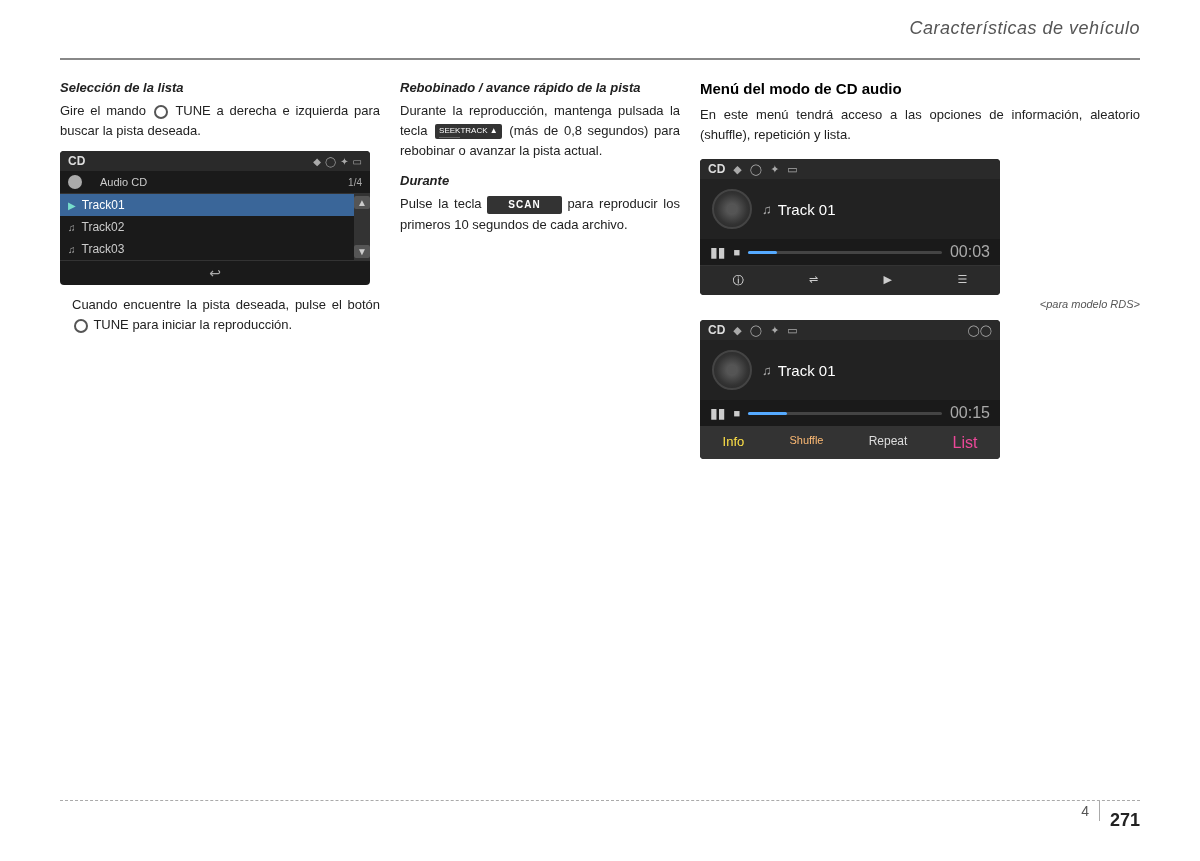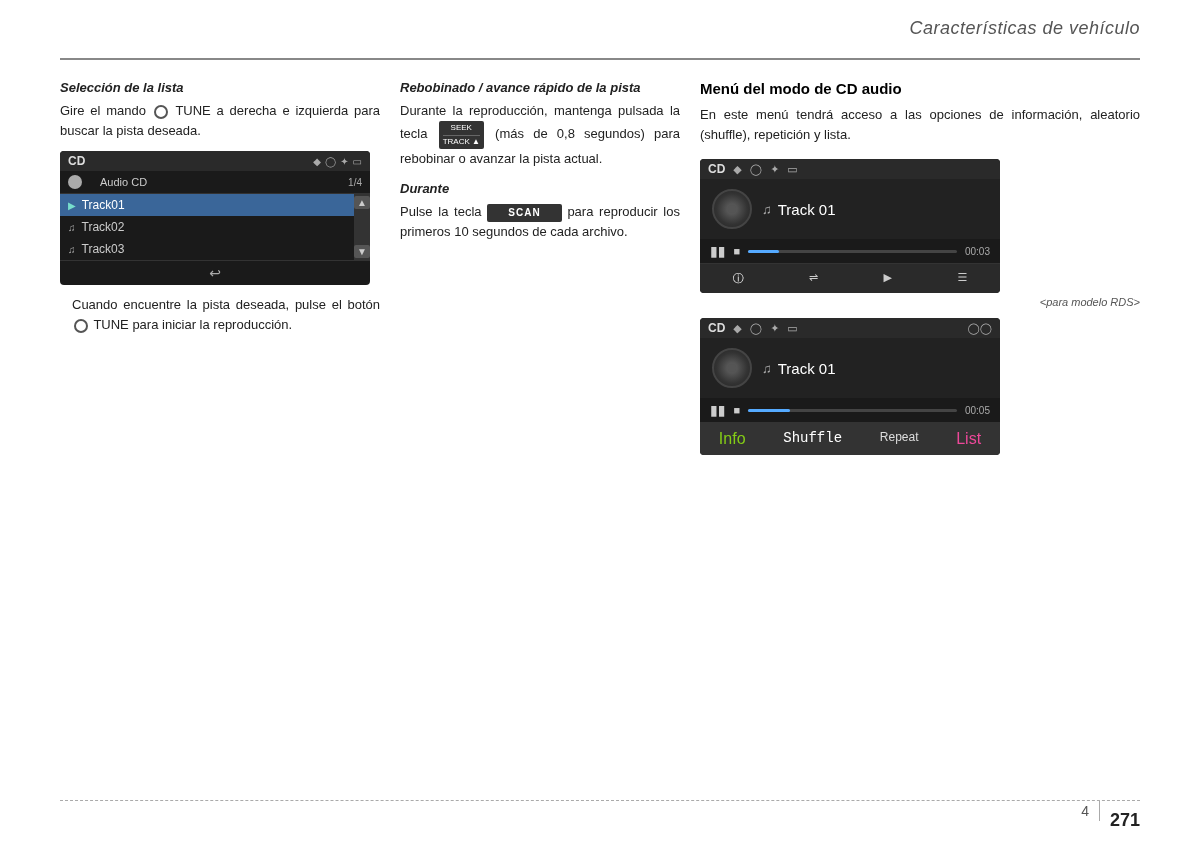--- a/index.html
+++ b/index.html
@@ -233,21 +233,21 @@
     }
     .pb-progress {
       flex: 1;
       height: 3px;
       background: #444;
       border-radius: 2px;
       position: relative;
     }
     .pb-time {
       color: #aaa;
-      font-size: 10px;
+      font-size: 16px;
       margin-left: auto;
     }
     .cd-pb-menu {
       display: flex;
       justify-content: space-around;
       background: #2a2a2a;
       padding: 5px 0;
       border-top: 1px solid #333;
     }
     .pb-menu-btn {
@@ -350,21 +350,21 @@
       <span>Cuando encuentre la pista deseada, pulse el botón</span>
       <span style="display:inline-block;width:14px;height:14px;border-radius:50%;border:2px solid #555;vertical-align:middle;margin:0 2px;"></span>
       <span>TUNE para iniciar la reproducción.</span>
     </div>
   </div>
 
   <div class="col2">
     <div class="section-title-italic">Rebobinado / avance rápido de la pista</div>
     <div class="body-text">
       <span>Durante la reproducción, mantenga pulsada la tecla</span>
-      <span class="badge-seek" style="font-size:9px; display:inline-flex; flex-direction:column; vertical-align:middle; margin:0 2px; background:#333; color:#fff; padding:1px 4px; border-radius:2px;">
+      <span class="badge-seek" style="font-size:9px; display:inline-flex; vertical-align:middle; margin:0 2px; background:#333; color:#fff; padding:1px 4px; border-radius:2px;">
         <span style="font-size:8px; text-align:center; border-bottom:1px solid #666;">SEEK</span>
         <span style="font-size:8px; text-align:center;">TRACK ▲</span>
       </span>
       <span>(más de 0,8 segundos) para rebobinar o avanzar la pista actual.</span>
     </div>
 
     <div class="spacer"></div>
 
     <div class="section-title-italic">Durante</div>
     <div class="body-text">
@@ -429,25 +429,25 @@
           <span class="music-note">♫</span>
           <span>Track 01</span>
         </div>
       </div>
       <div class="cd-pb-controls">
         <span class="pb-btn">▮▮</span>
         <span class="pb-btn" style="font-size:11px;">■</span>
         <div class="pb-progress">
           <div style="width:20%;height:100%;background:#5af;border-radius:2px;"></div>
         </div>
-        <span class="pb-time">00:05</span>
+        <span class="pb-time">00:15</span>
       </div>
       <div class="cd-pb-menu" style="background:#333; justify-content: space-around;">
-        <span class="pb-menu-btn" style="color:#84cc16; font-size:16px;">Info</span>
-        <span class="pb-menu-btn" style="color:#ffffff; font-size:14px;font-family:Liberation Mono, monospace;">Shuffle</span>
+        <span class="pb-menu-btn" style="color:#fde047; font-size:13px;">Info</span>
+        <span class="pb-menu-btn" style="color:#fdba74; font-size:11px;">Shuffle</span>
         <span class="pb-menu-btn" style="color:#ddd; font-size:12px;">Repeat</span>
         <span class="pb-menu-btn" style="color:#ec4899; font-size:16px;">List</span>
       </div>
     </div>
   </div>
 
 </div>
 
 <div class="footer-line"></div>
 <div class="footer-page">

